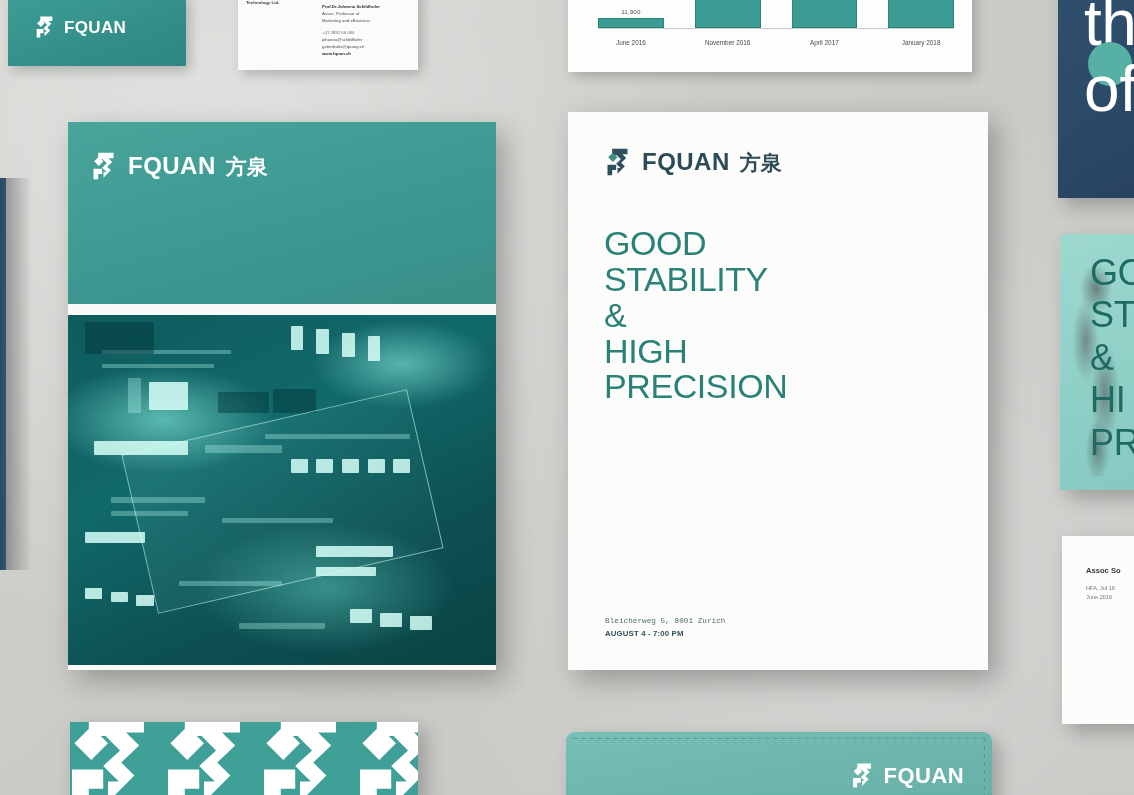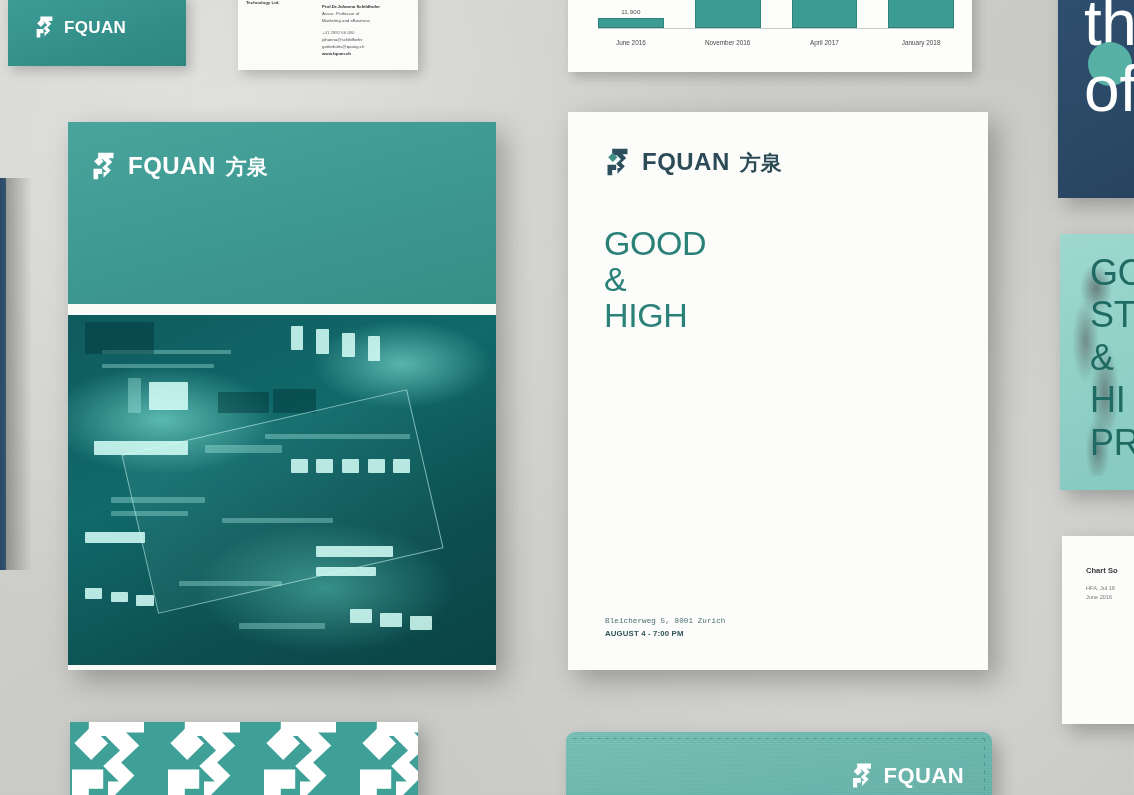--- a/index.html
+++ b/index.html
@@ -309,42 +309,44 @@
     <svg class="mark" width="27" height="28" viewBox="0 0 40 42">
       <path fill="#2d4f5e" d="M20.5 1 L35 1 L35 9.5 L27.5 9.5 L33 15 L25.5 22 L31 27.5 L20 38.5 L20 30 L24.5 30 L18 23.5 L25 17 L19 11 L12 11 L12 1 Z"></path>
       <path fill="#3f8f87" d="M6 14 L13 7 L20 14 L13 21 Z"></path>
       <path fill="#2d4f5e" d="M5 25 L18 25 L18 33 L12 33 L12 41 L5 41 Z"></path>
     </svg>
     <span class="logo-word" style="color:#2c4b57;font-size:24px;margin-left:11px;">FQUAN</span>
     <span class="logo-cn" style="color:#2c4b57;font-size:21px;margin-left:10px;">方泉</span>
   </div>
   <div class="po-head" style="color:#2a8178;">
     <div>GOOD</div>
+    <div>STABILITY</div>
     <div>&amp;</div>
     <div>HIGH</div>
+    <div>PRECISION</div>
   </div>
   <div class="po-foot">
     <div class="po-addr" style="color:#4c6f73;font-family:Liberation Mono, monospace;">Bleicherweg 5, 8001 Zurich</div>
     <div class="po-date" style="color:#2f5358;">AUGUST 4 - 7:00 PM</div>
   </div>
 </div>
 
 <div class="piece shadow-md" id="poster-teal">
   <div class="hand"></div>
   <div class="pt-head" style="color:#1f6b63;">
     <div>GO</div>
     <div>ST</div>
     <div>&amp;</div>
     <div>HI</div>
     <div>PR</div>
   </div>
 </div>
 
 <div class="piece shadow-md" id="doc-chart">
-  <div class="dc-title">Chart So</div>
+  <div class="dc-title">Assoc So</div>
   <div class="dc-sub">
     <div>HFA, Jul 16</div>
     <div>June 2016</div>
   </div>
 </div>
 
 <div class="piece shadow-md" id="card-pattern">
   <div class="pattern-row">
     <svg width="96" height="104" viewBox="0 0 40 42">
       <path fill="#ffffff" d="M20.5 1 L35 1 L35 9.5 L27.5 9.5 L33 15 L25.5 22 L31 27.5 L20 38.5 L20 30 L24.5 30 L18 23.5 L25 17 L19 11 L12 11 L12 1 Z"></path>

